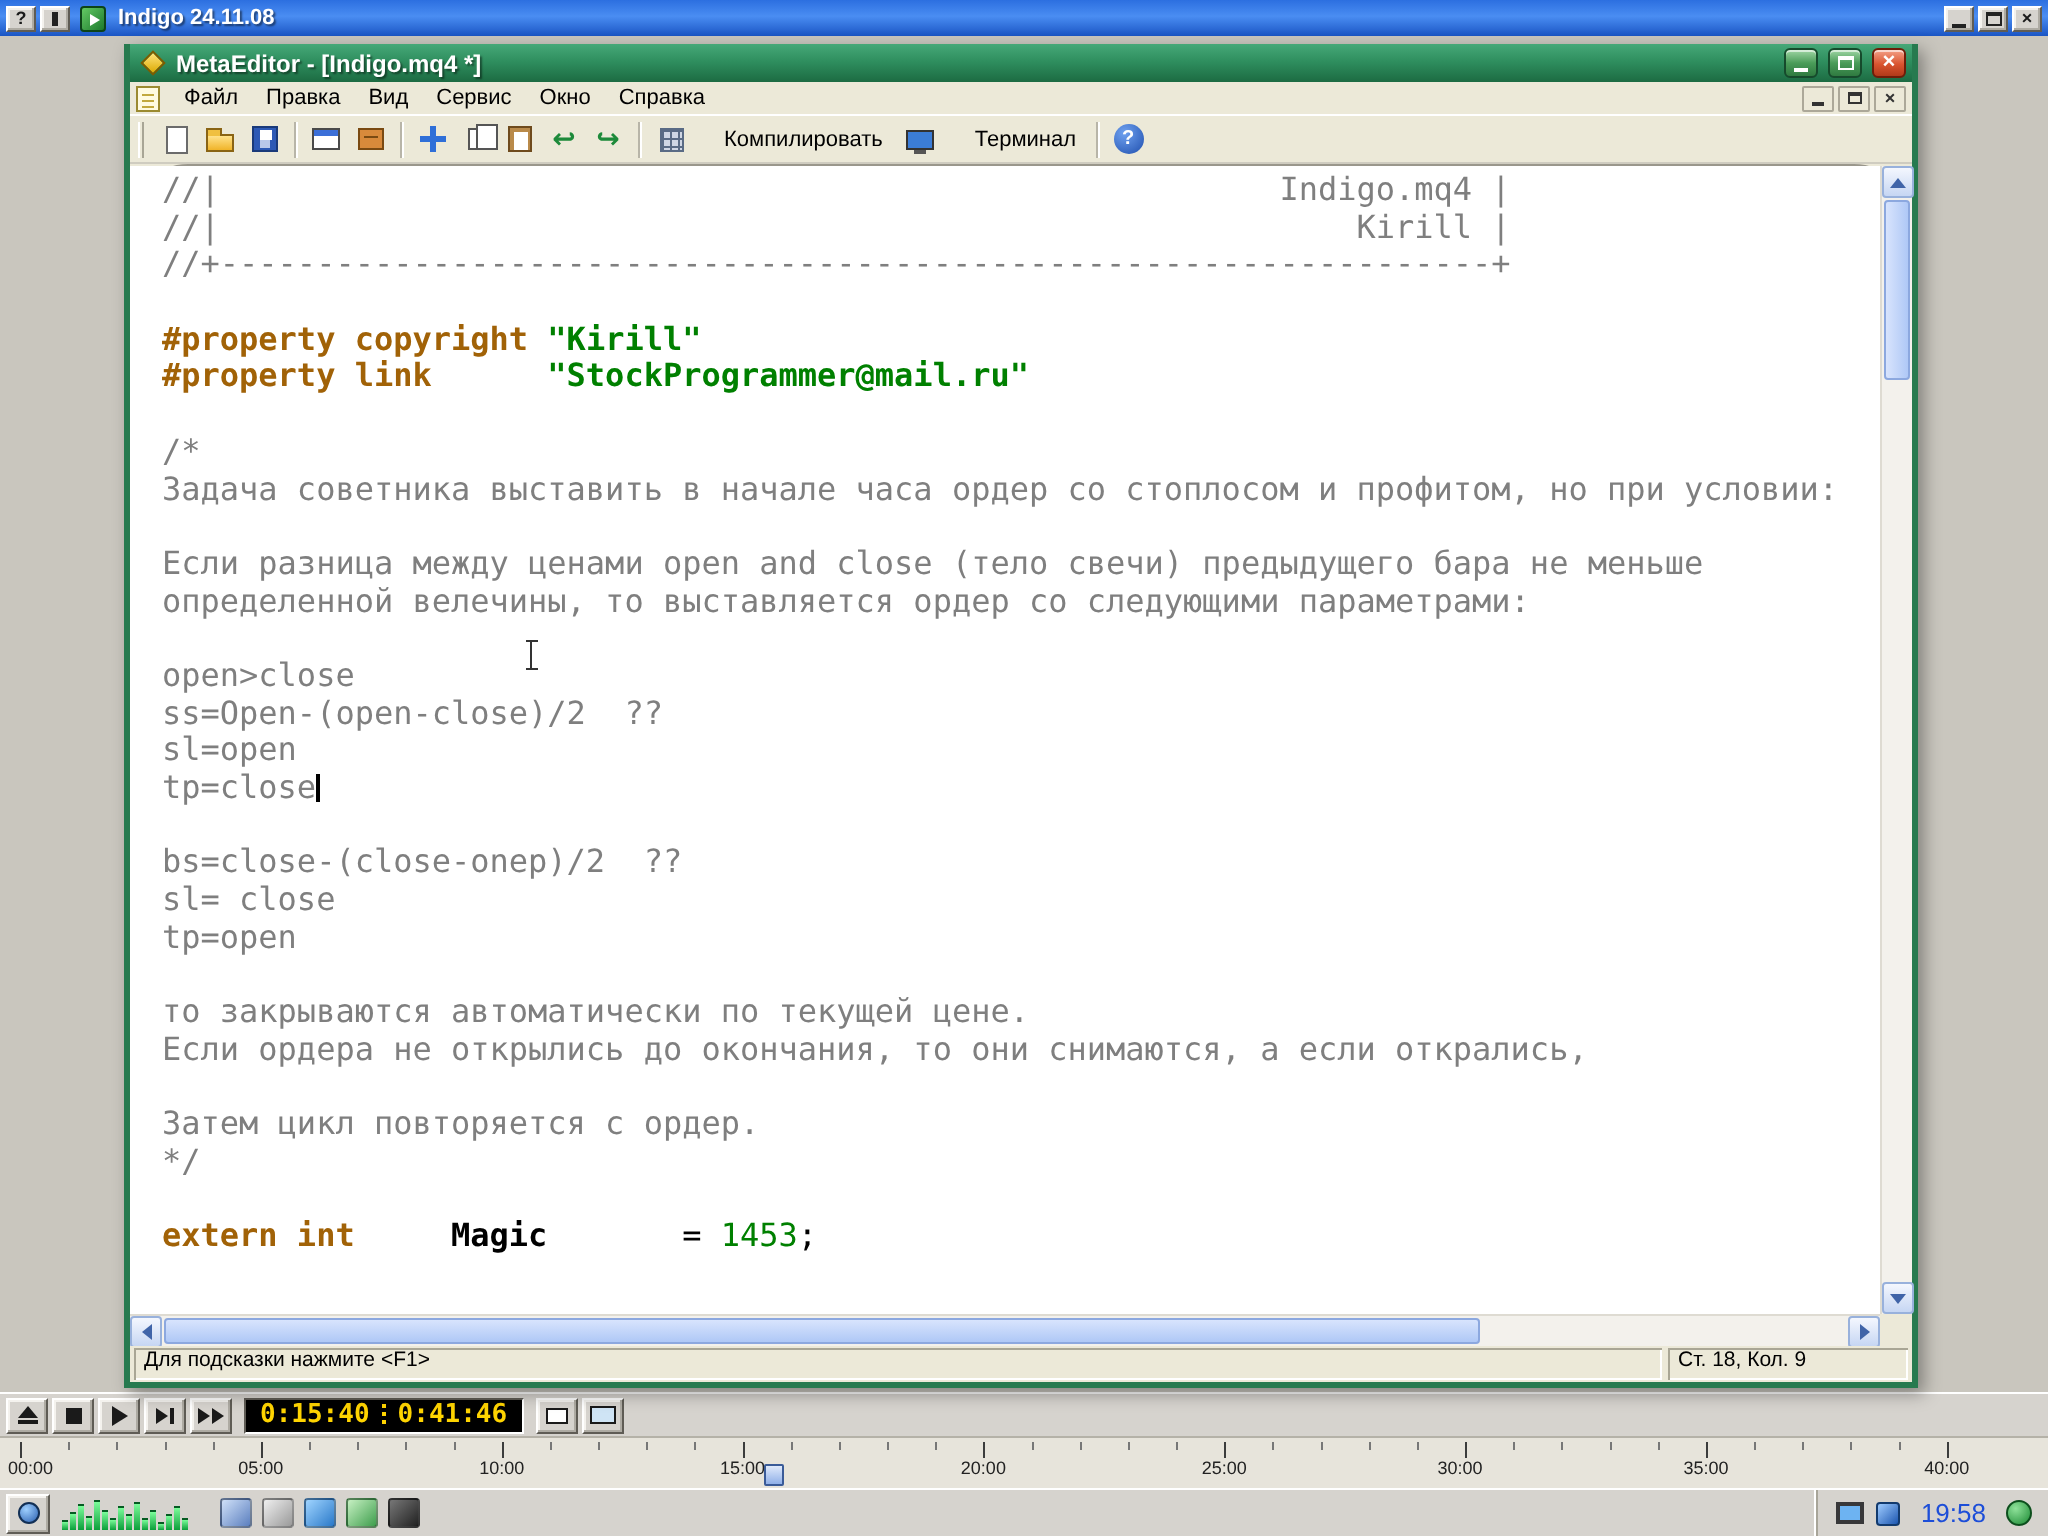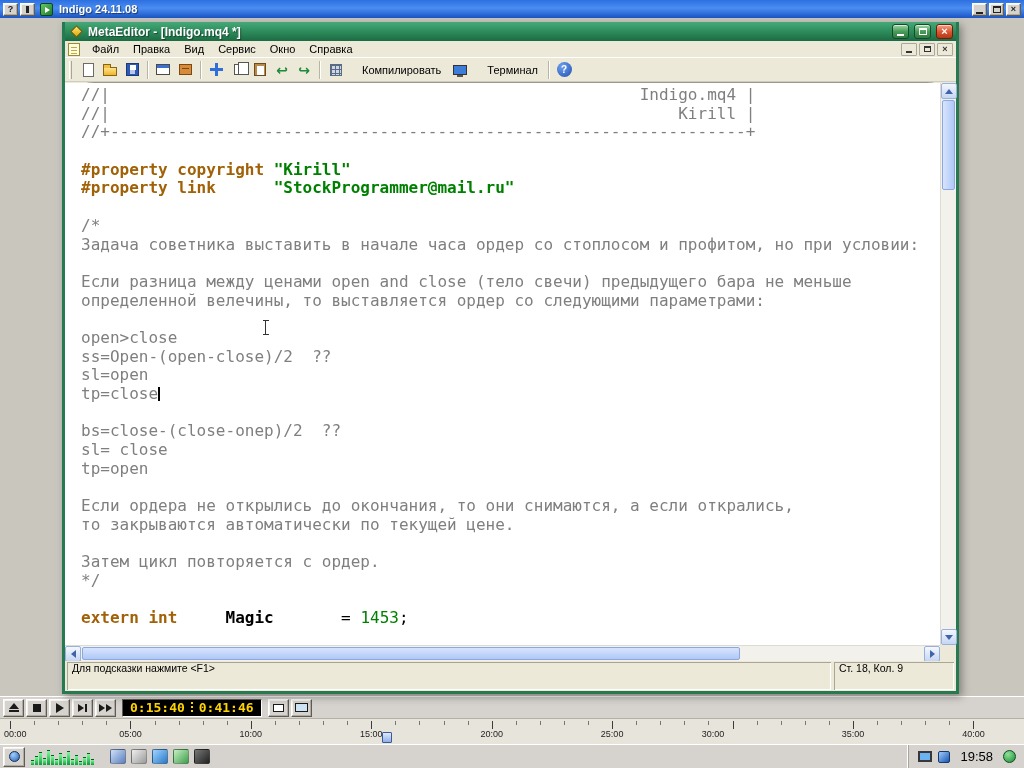--- a/index.html
+++ b/index.html
@@ -90,21 +90,21 @@
   .vthumb{position:absolute;left:1px;right:1px;top:1px;height:90px;background:linear-gradient(90deg,#D8E4FD,#AFC8F6);border:1px solid #8CA8DF;border-radius:2px;}
   .htrack{flex:1;position:relative;}
   .hthumb{position:absolute;top:1px;bottom:1px;left:1px;width:78%;background:linear-gradient(180deg,#D8E4FD,#AFC8F6);border:1px solid #8CA8DF;border-radius:2px;}
   .corner{background:#ECE9D8;}
   .tri-up{width:0;height:0;border-left:4px solid transparent;border-right:4px solid transparent;border-bottom:5px solid #4064A8;}
   .tri-down{width:0;height:0;border-left:4px solid transparent;border-right:4px solid transparent;border-top:5px solid #4064A8;}
   .tri-left{width:0;height:0;border-top:4px solid transparent;border-bottom:4px solid transparent;border-right:5px solid #4064A8;}
   .tri-right{width:0;height:0;border-top:4px solid transparent;border-bottom:4px solid transparent;border-left:5px solid #4064A8;}
 
   .me-statusbar{flex:0 0 16px;display:flex;gap:3px;align-items:center;background:#ECE9D8;padding:1px 2px;}
-  .status-panel{height:28px;font-size:10.5px;line-height:13px;padding:0 5px;box-shadow:inset 1px 1px 0 #a9a695,inset -1px -1px 0 #fff;color:#000;white-space:nowrap;overflow:hidden;}
+  .status-panel{height:16px;font-size:10.5px;line-height:13px;padding:0 5px;box-shadow:inset 1px 1px 0 #a9a695,inset -1px -1px 0 #fff;color:#000;white-space:nowrap;overflow:hidden;}
   .status-panel.left{flex:1;}
   .status-panel.right{width:120px;}
 
   
   .p-controls{flex:0 0 22px;background:#D6D3CE;border-top:1px solid #fff;display:flex;align-items:center;gap:2px;padding:0 3px;}
   .p-controls .cbtn{width:21px;height:18px;}
   .pc-stop{width:8px;height:8px;background:#1a1a1a;}
   .pc-play{width:0;height:0;border-left:8px solid #1a1a1a;border-top:5px solid transparent;border-bottom:5px solid transparent;}
   .pc-play.small{border-left-width:6px;border-top-width:4px;border-bottom-width:4px;}
   .pc-bar{width:2px;height:8px;background:#1a1a1a;}
@@ -133,21 +133,21 @@
   .ql1{background:linear-gradient(135deg,#cfe0f8,#5b7fbf);}
   .ql2{background:linear-gradient(135deg,#efefef,#9a9a9a);}
   .ql3{background:linear-gradient(135deg,#9fd4ff,#2a79c9);}
   .ql4{background:linear-gradient(135deg,#c6f0c2,#3f9e4d);}
   .ql5{background:linear-gradient(135deg,#777,#222);}
   .tray{display:flex;align-items:center;gap:6px;border-left:1px solid #a8a599;box-shadow:-1px 0 0 #fff;padding:0 5px 0 9px;height:100%;}
   .tray-ic{display:inline-block;}
   .tray-ic.monitor{width:14px;height:11px;background:#6db3f2;border:2px solid #38383a;}
   .tray-ic.blue{width:12px;height:12px;background:linear-gradient(135deg,#9ecbff,#1c56b0);border-radius:2px;border:1px solid #123a6e;}
   .tray-ic.green{width:13px;height:13px;border-radius:50%;background:radial-gradient(circle at 35% 30%,#8fe29a,#1c8a34);border:1px solid #0d4f1d;}
-  .clock{font-size:13px;color:#000000;padding:0 4px;white-space:nowrap;}
+  .clock{font-size:13px;color:#1d4ed8;padding:0 4px;white-space:nowrap;}
 </style>
 </head>
 <body>
 
 <div class="screen">
 
   <div class="p-titlebar">
     <div class="cbtn tiny">
         <span>?</span>
       </div>
@@ -275,22 +275,22 @@
               <div class="code-line">&nbsp;</div>
               <div class="code-line"><span class="tok-cmt">open&gt;close</span></div>
               <div class="code-line"><span class="tok-cmt">ss=Open-(open-close)/2  ??</span></div>
               <div class="code-line"><span class="tok-cmt">sl=open</span></div>
               <div class="code-line"><span class="tok-cmt">tp=close</span><span class="caret"></span></div>
               <div class="code-line">&nbsp;</div>
               <div class="code-line"><span class="tok-cmt">bs=close-(close-onep)/2  ??</span></div>
               <div class="code-line"><span class="tok-cmt">sl= close</span></div>
               <div class="code-line"><span class="tok-cmt">tp=open</span></div>
               <div class="code-line">&nbsp;</div>
+              <div class="code-line"><span class="tok-cmt">то закрываются автоматически по текущей цене.</span></div>
               <div class="code-line"><span class="tok-cmt">Если ордера не открылись до окончания, то они снимаются, а если открались,</span></div>
-              <div class="code-line"><span class="tok-cmt">то закрываются автоматически по текущей цене.</span></div>
               <div class="code-line">&nbsp;</div>
               <div class="code-line"><span class="tok-cmt">Затем цикл повторяется с ордер.</span></div>
               <div class="code-line"><span class="tok-cmt">*/</span></div>
               <div class="code-line">&nbsp;</div>
               <div class="code-line"><span class="tok-kw">extern int</span><span class="tok-pln">     </span><span class="tok-id">Magic</span><span class="tok-pln">       = </span><span class="tok-num">1453</span><span class="tok-pln">;</span></div>
             </div>
           <div class="ibeam"></div>
         </div>
         <div class="vscroll">
           <div class="sbtn">
@@ -359,21 +359,21 @@
   <div class="p-timeline">
     <div class="ticks-minor"></div>
     <div class="ticks-major"></div>
     <div>
         <span class="tl-label" style="left: 4px; transform: none;">00:00</span>
         <span class="tl-label" style="left: 130.425px;">05:00</span>
         <span class="tl-label" style="left: 250.85px;">10:00</span>
         <span class="tl-label" style="left: 371.275px;">15:00</span>
         <span class="tl-label" style="left: 491.7px;">20:00</span>
         <span class="tl-label" style="left: 612.125px;">25:00</span>
-        <span class="tl-label" style="left: 713px;">30:00</span>
+        <span class="tl-label" style="left: 730px;">30:00</span>
         <span class="tl-label" style="left: 852.975px;">35:00</span>
         <span class="tl-label" style="left: 973.4px;">40:00</span>
       </div>
     <div class="tl-marker" style="left: 382.332px;"></div>
   </div>
 
   <div class="os-taskbar">
     <div class="cbtn">
         <span class="tb-dot"></span>
       </div>

